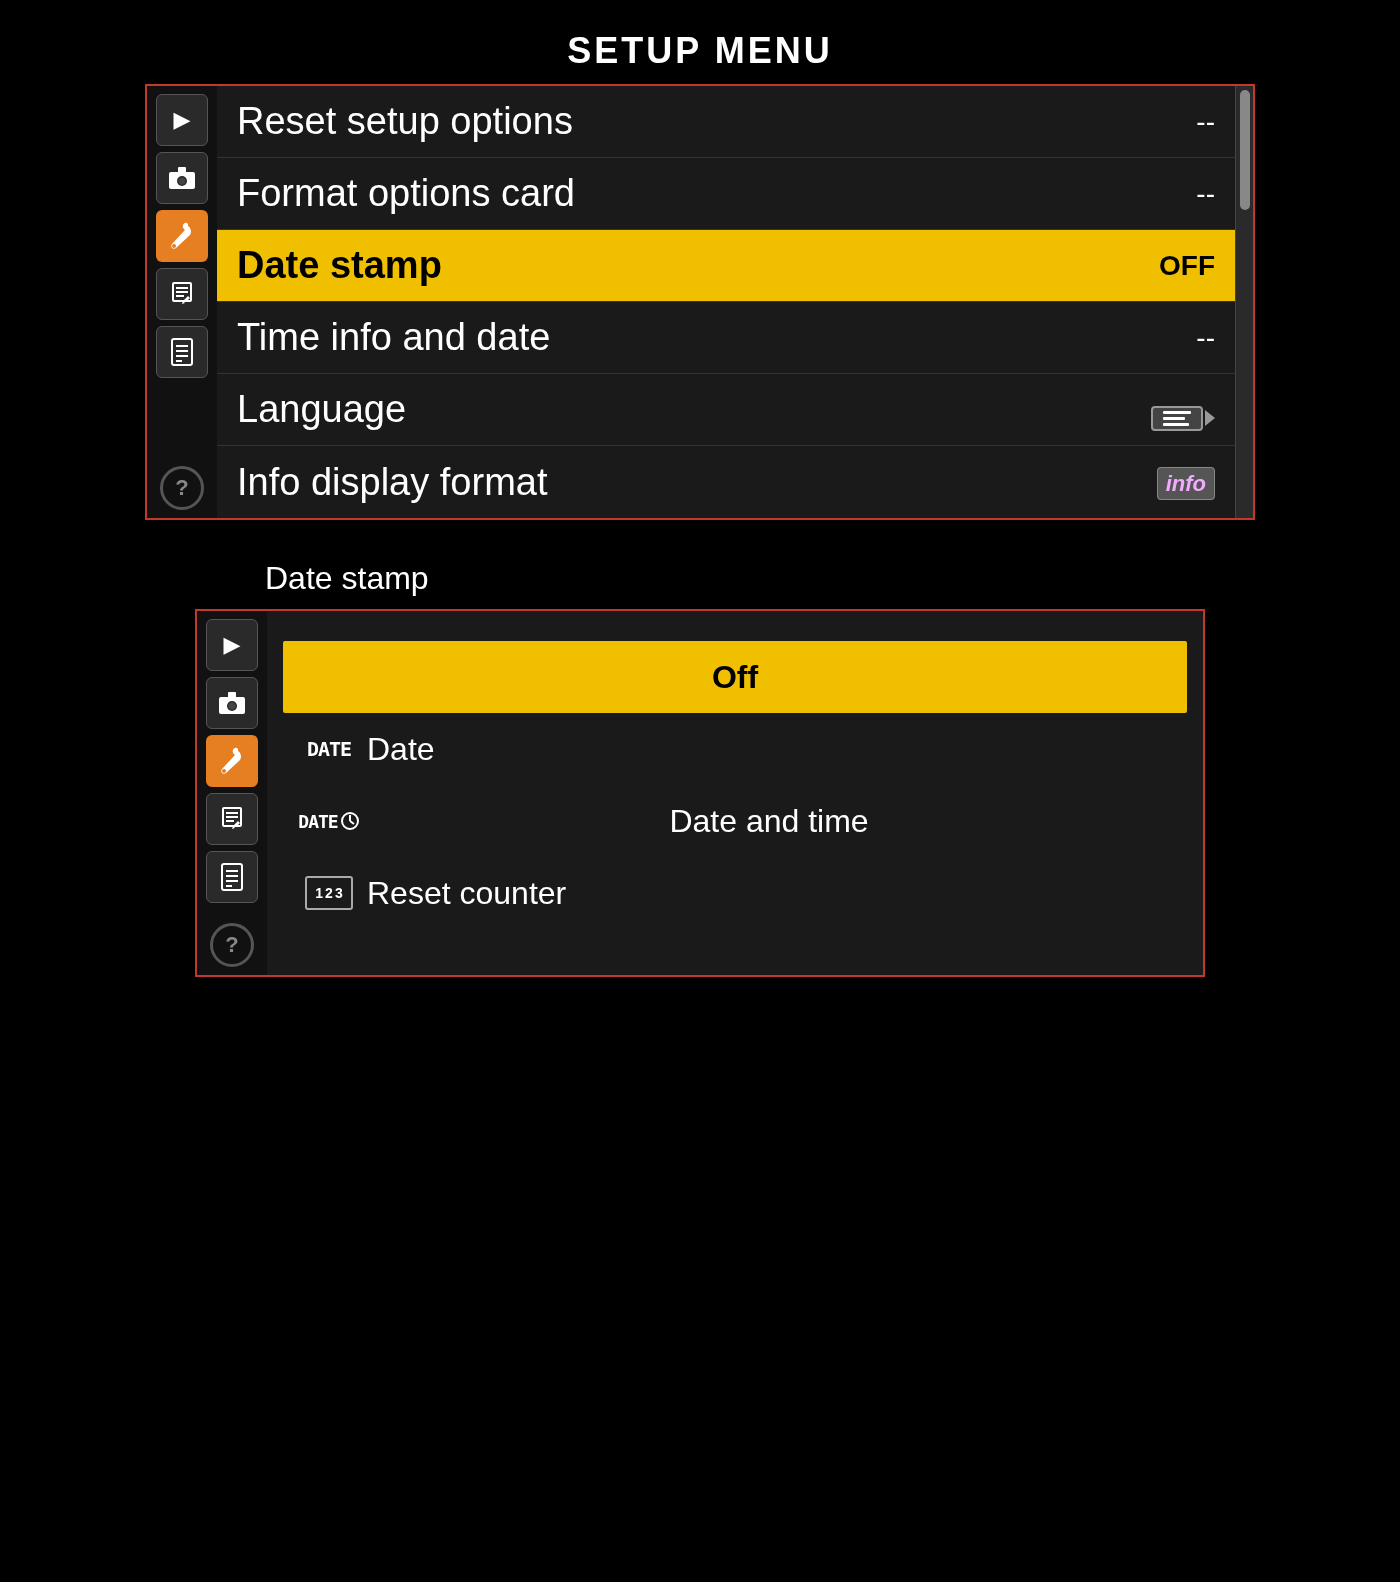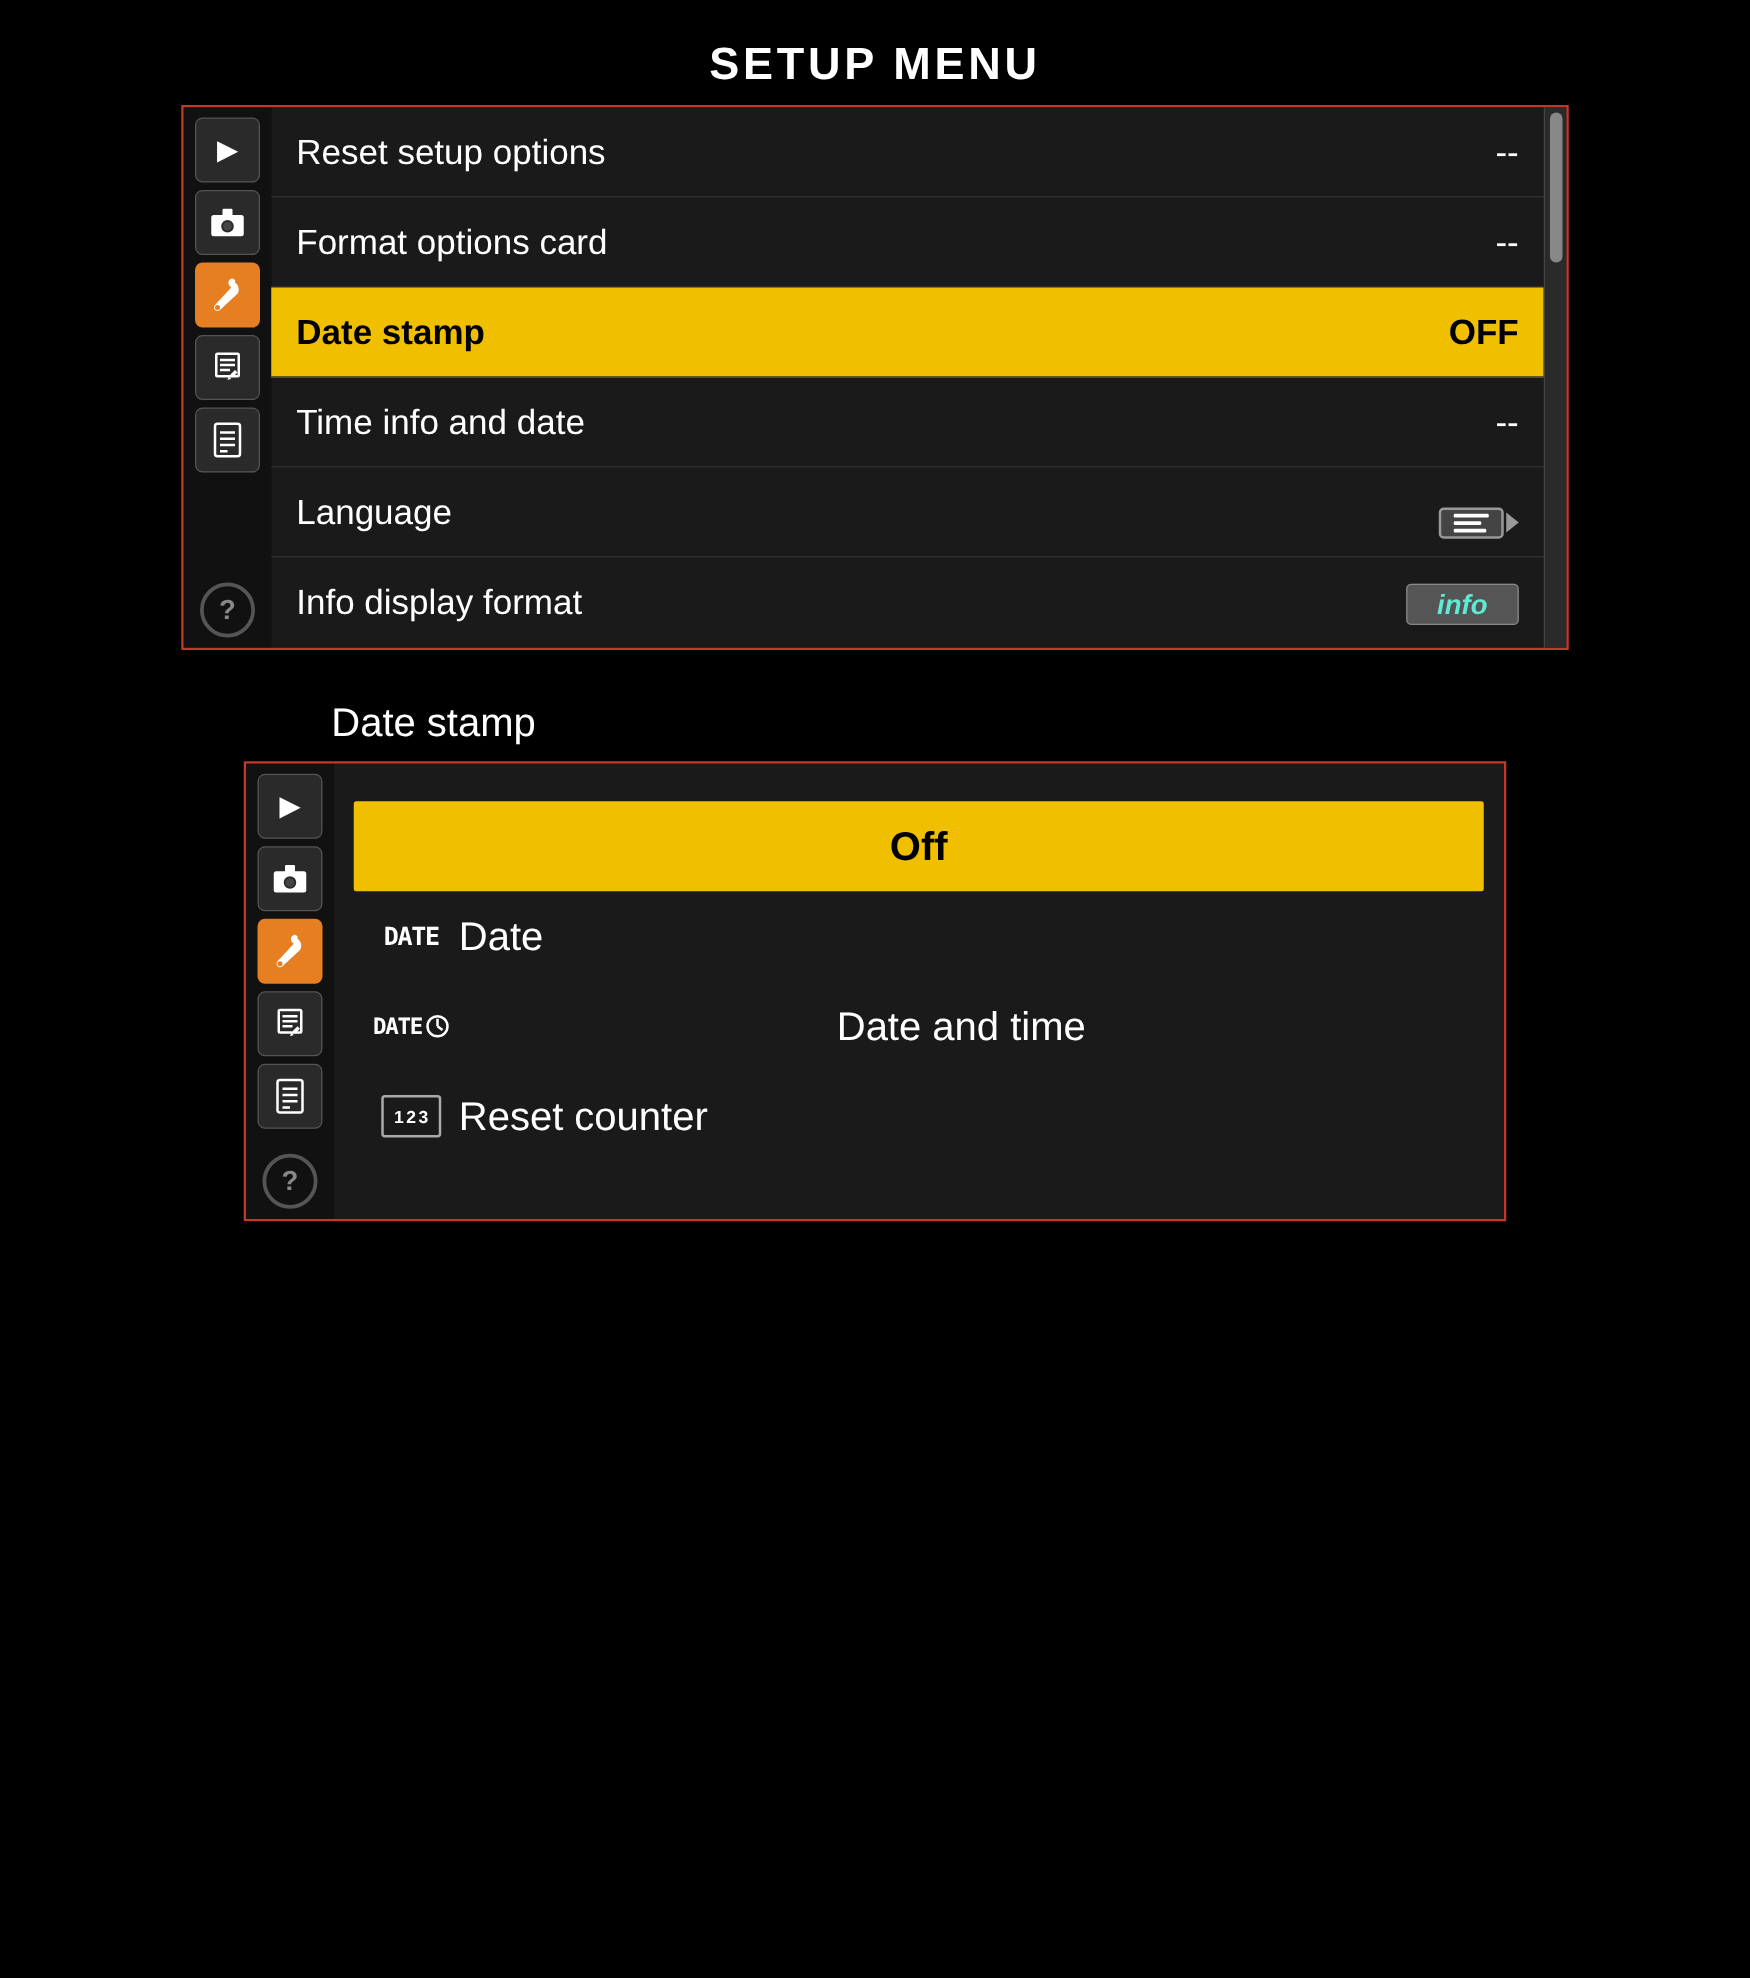--- a/index.html
+++ b/index.html
@@ -98,21 +98,21 @@
       cursor: pointer;
     }
 
     .menu-row:last-child { border-bottom: none; }
 
     .menu-row.selected {
       background: #f0c000;
     }
 
     .menu-row-label {
-      font-size: 28px;
+      font-size: 38px;
       color: #fff;
       font-weight: 400;
     }
 
     .menu-row.selected .menu-row-label {
       color: #000;
       font-weight: bold;
     }
 
     .menu-row-value {
@@ -142,23 +142,23 @@
       height: 120px;
       background: #888;
       border-radius: 5px;
     }
 
     
     .info-badge {
       background: #555;
       border: 1px solid #888;
       border-radius: 4px;
-      padding: 3px 24px;
+      padding: 3px 8px;
       font-size: 22px;
-      color: #5eead4;
+      color: #f0abfc;
       font-weight: bold;
       font-style: italic;
       margin-top: 48px;
     }
 
     
     .bottom-panel {
       width: 1010px;
       display: flex;
       flex-direction: column;

